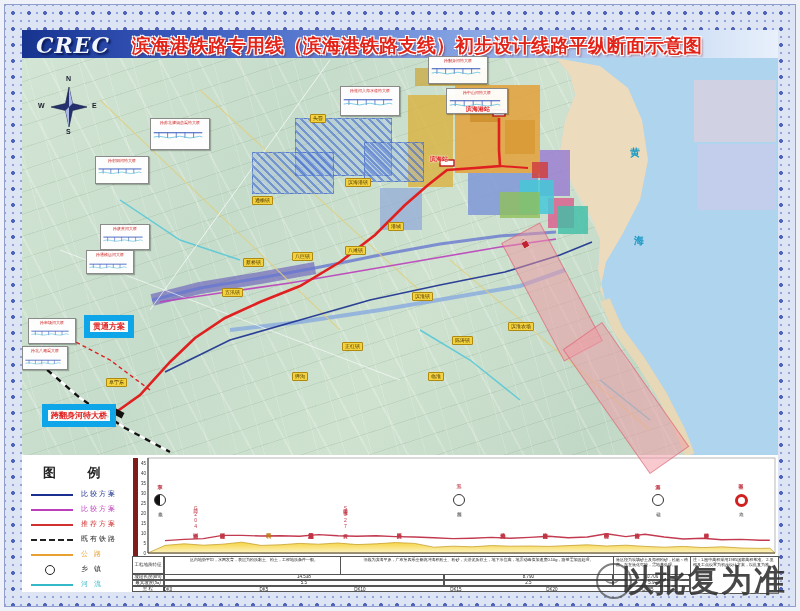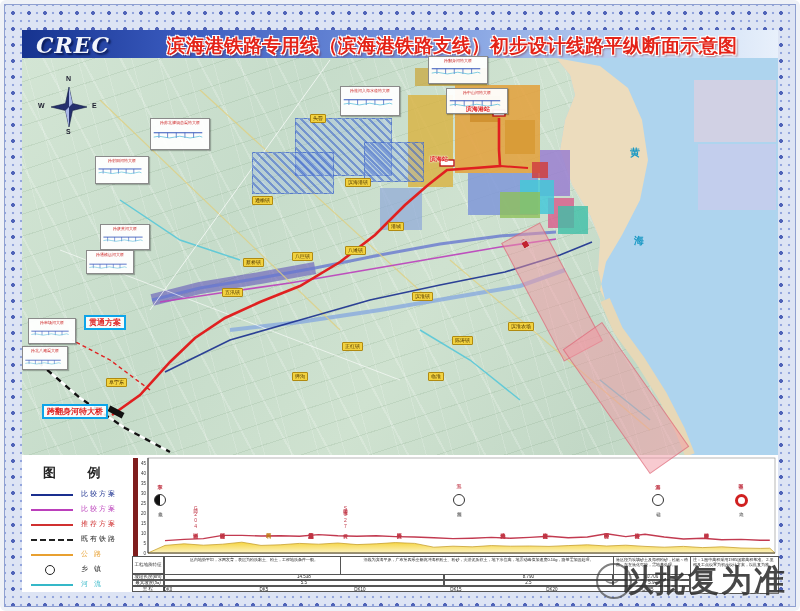--- a/index.html
+++ b/index.html
@@ -1,49 +1,49 @@
 <!DOCTYPE html>
 <html><head>
 <meta charset="utf-8">
 <style>
   html,body{margin:0;padding:0;}
   .page{position:relative;width:800px;height:611px;background:#eef1f7;overflow:hidden;
-        font-family:"Liberation Sans",sans-serif;border-radius:6px;}
+        font-family:"Liberation Sans",sans-serif;}
   
   .lace{position:absolute;inset:4px;border:1px solid #8fa0d0;background:#dde4f4;
     background-image:
       radial-gradient(circle,#4f63b8 1.6px,transparent 2.2px),
       radial-gradient(circle,#93a5dd 1px,transparent 1.6px);
     background-size:16px 16px,8px 8px;background-position:0 0,4px 4px;}
   .content{position:absolute;left:22px;top:30px;width:756px;height:562px;background:#fff;}
   
   .titlebar{position:absolute;left:22px;top:30px;width:756px;height:28px;
     background:linear-gradient(90deg,#16338f 0%,#3b5cc0 22%,#7d9ce0 55%,#c9dbf4 85%,#e8f0fb 100%);
     display:flex;align-items:center;}
   .crec{position:absolute;left:14px;top:2px;font-family:"DejaVu Serif",serif;font-style:italic;
     font-weight:bold;font-size:22px;color:#f2f5fb;text-shadow:1px 1px 0 #10246e,2px 2px 2px #0a1a50;
     letter-spacing:1px;}
-  .maintitle{position:absolute;left:110px;top:3px;width:640px;text-align:center;
+  .maintitle{position:absolute;left:110px;top:3px;width:640px;text-align:left;
     font-family:"DejaVu Serif",serif;font-weight:bold;font-size:19px;color:#e42318;
     text-shadow:1px 1px 0 #fff,-1px -1px 0 #fff,1px -1px 0 #fff,-1px 1px 0 #fff,2px 2px 2px rgba(120,0,0,.45);
     letter-spacing:0px;white-space:nowrap;}
   
   .map{position:absolute;left:22px;top:58px;width:756px;height:397px;overflow:hidden;
     background:
       repeating-linear-gradient(75deg,rgba(255,255,255,.16) 0 1px,transparent 1px 26px),
       repeating-linear-gradient(-18deg,rgba(90,130,90,.12) 0 1px,transparent 1px 21px),
       repeating-linear-gradient(62deg,rgba(255,255,255,.2) 0 2px,transparent 2px 34px),
       linear-gradient(120deg,#d3e5d4 0%,#c6dcca 30%,#cfe2d0 55%,#c2d8c6 80%,#cde0cf 100%);}
   .map svg{position:absolute;left:0;top:0;}
   .hatch{position:absolute;background:
       repeating-linear-gradient(45deg,rgba(60,100,200,.55) 0 2px,rgba(255,255,255,0) 2px 6px),
       rgba(150,180,235,.30);border:1px solid rgba(60,100,200,.5);}
   .town{position:absolute;background:#f2d23f;border:1px solid #b08a10;color:#4a3200;
     font-size:5px;line-height:7px;padding:0 2px;white-space:nowrap;border-radius:1px;z-index:6;}
-  .scheme{position:absolute;color:#e02020;border:2px solid #0ea5e9;background:rgba(255,255,255,.88);
+  .scheme{position:absolute;color:#e02020;border:6px solid #0ea5e9;background:rgba(255,255,255,.88);
     font-size:8px;font-weight:bold;line-height:11px;padding:0 3px;white-space:nowrap;z-index:8;}
   .stnlabel{position:absolute;color:#e02020;font-size:6px;font-weight:bold;white-space:nowrap;
     text-shadow:0 0 2px #fff,0 0 2px #fff;z-index:8;}
   .callout{position:absolute;background:rgba(255,255,255,.94);border:1px solid #8a8a8a;z-index:7;
     box-shadow:1px 1px 1px rgba(0,0,0,.25);padding:1px;}
   .callout .ct{color:#cc2222;font-size:4px;line-height:5px;text-align:center;white-space:nowrap;overflow:hidden;}
   .seachar{position:absolute;color:#1898c4;font-size:10px;font-weight:bold;z-index:5;}
   .reserve{position:absolute;background:rgba(242,150,162,.5);border:1px solid rgba(215,80,100,.5);z-index:4;}
   .reserve .vt{color:#c22530;font-size:5.5px;writing-mode:vertical-rl;text-orientation:upright;
     margin:4px auto;display:block;width:7px;}

